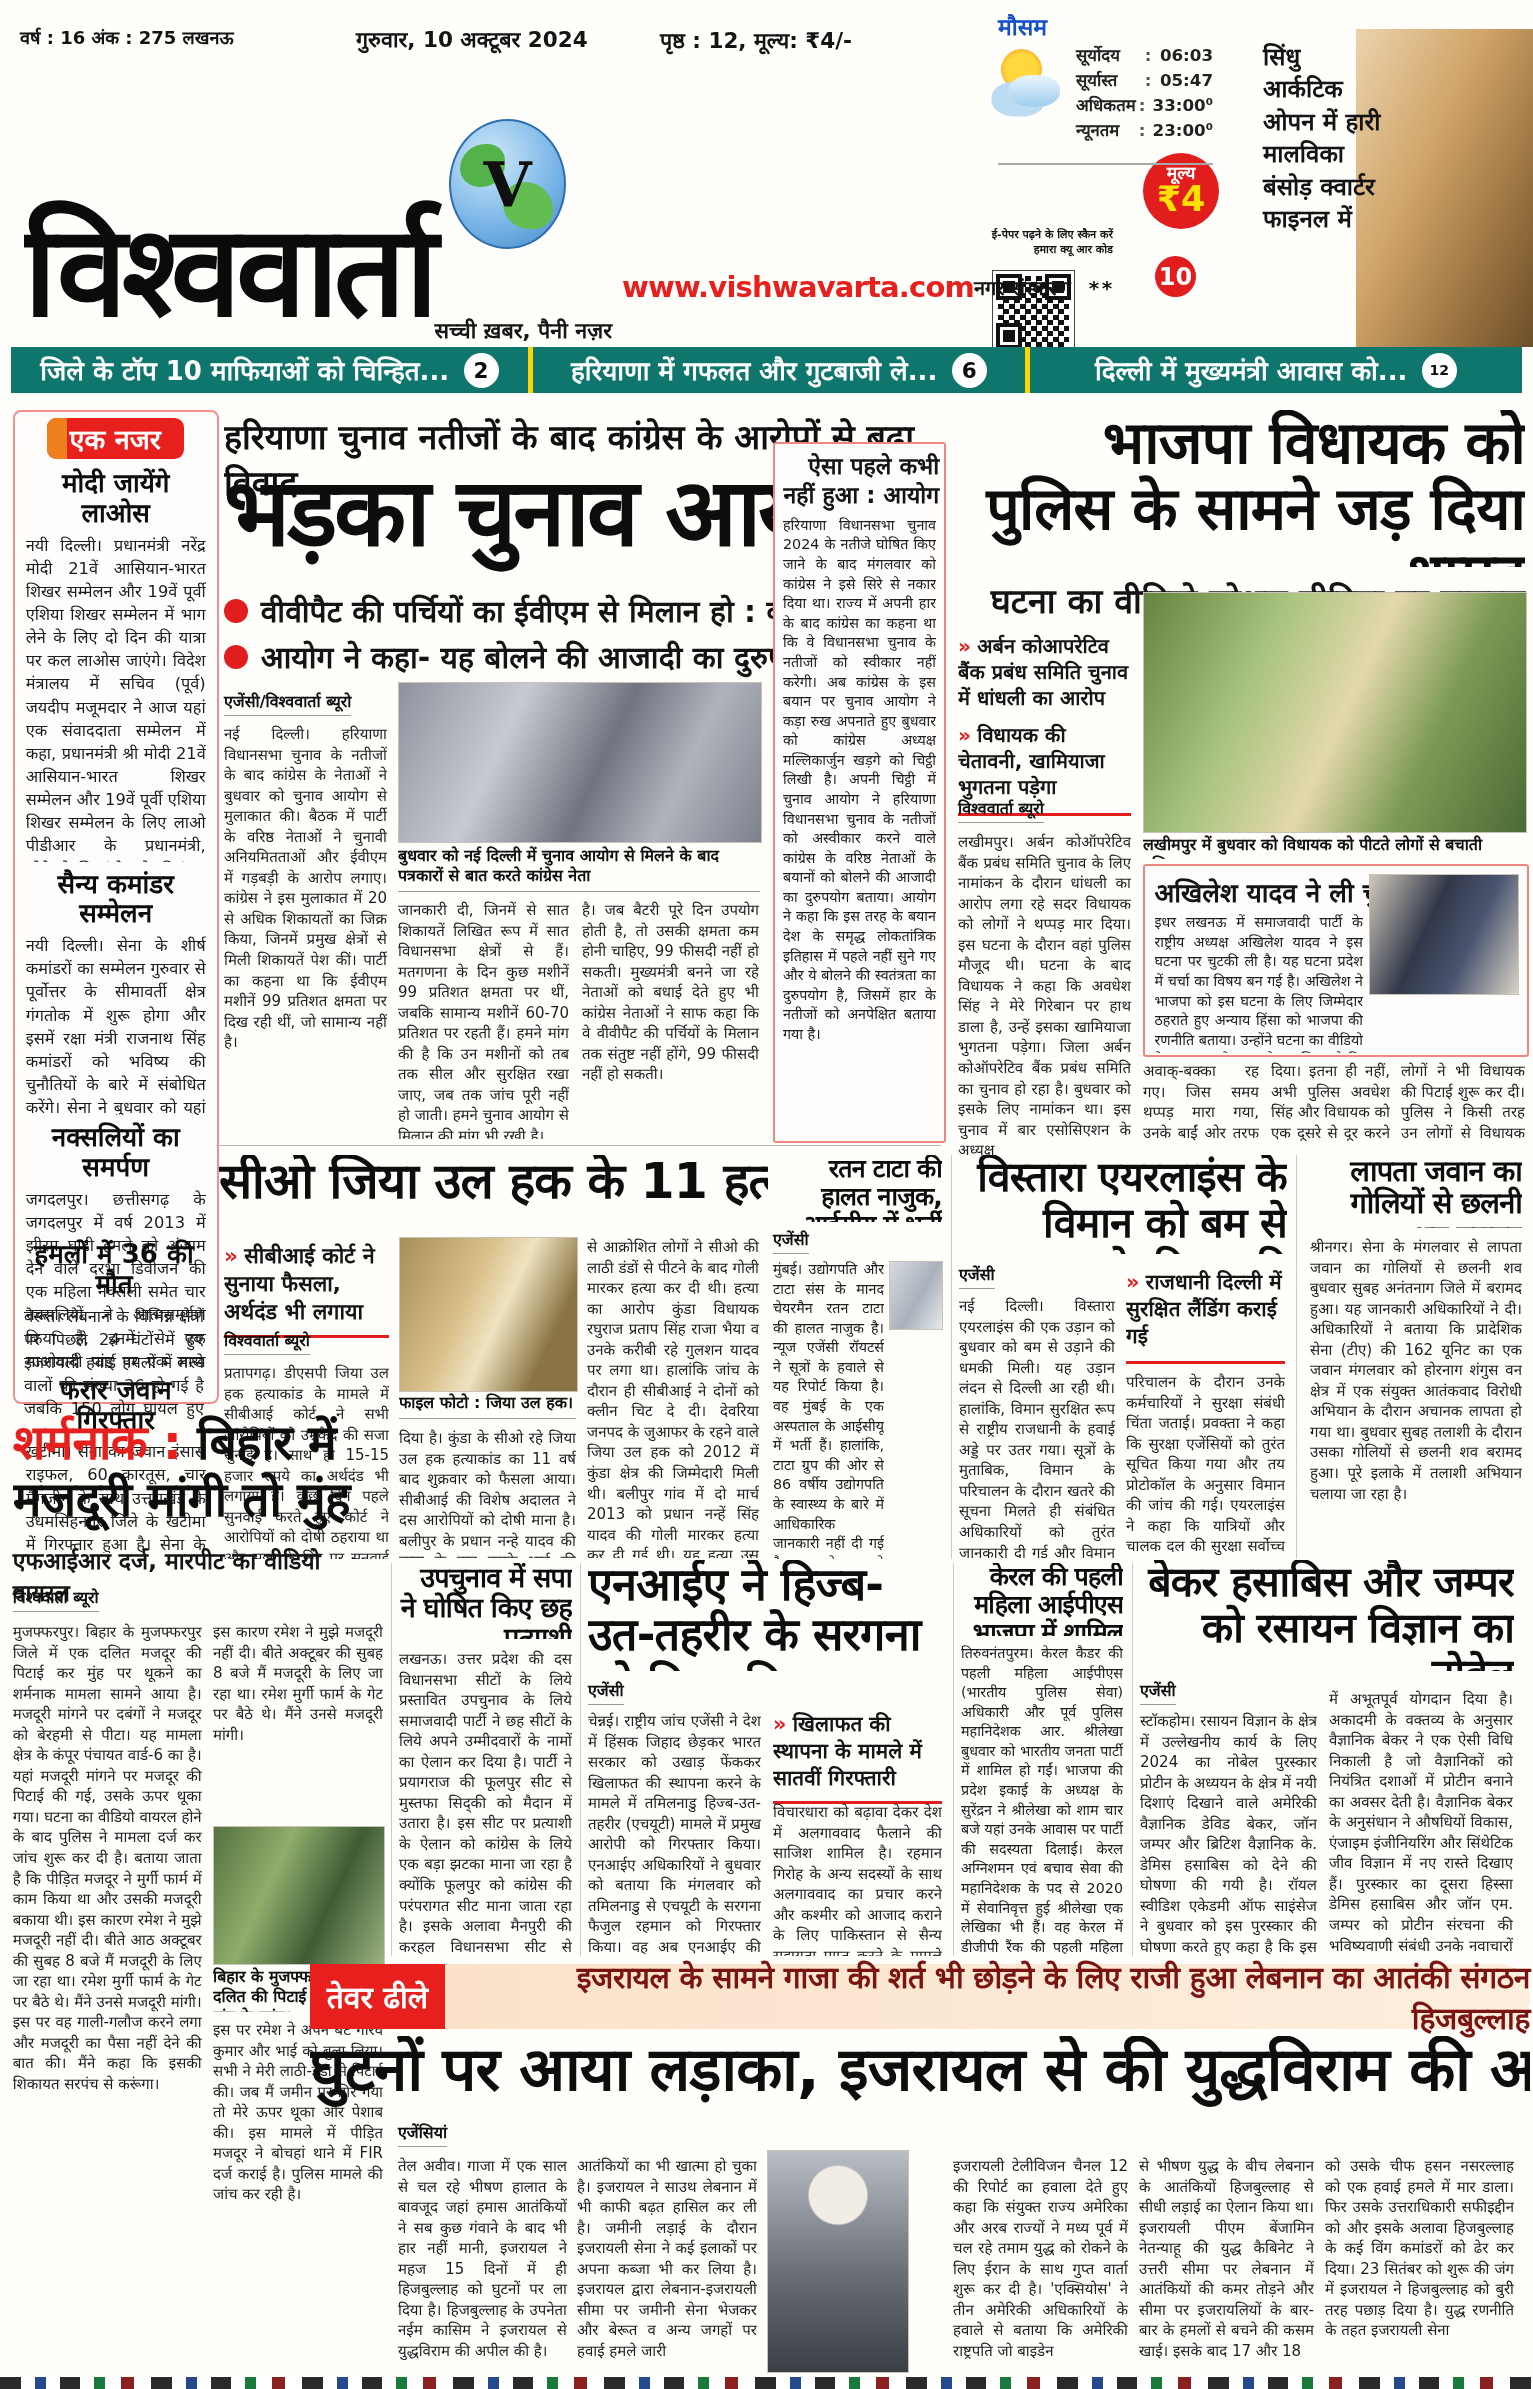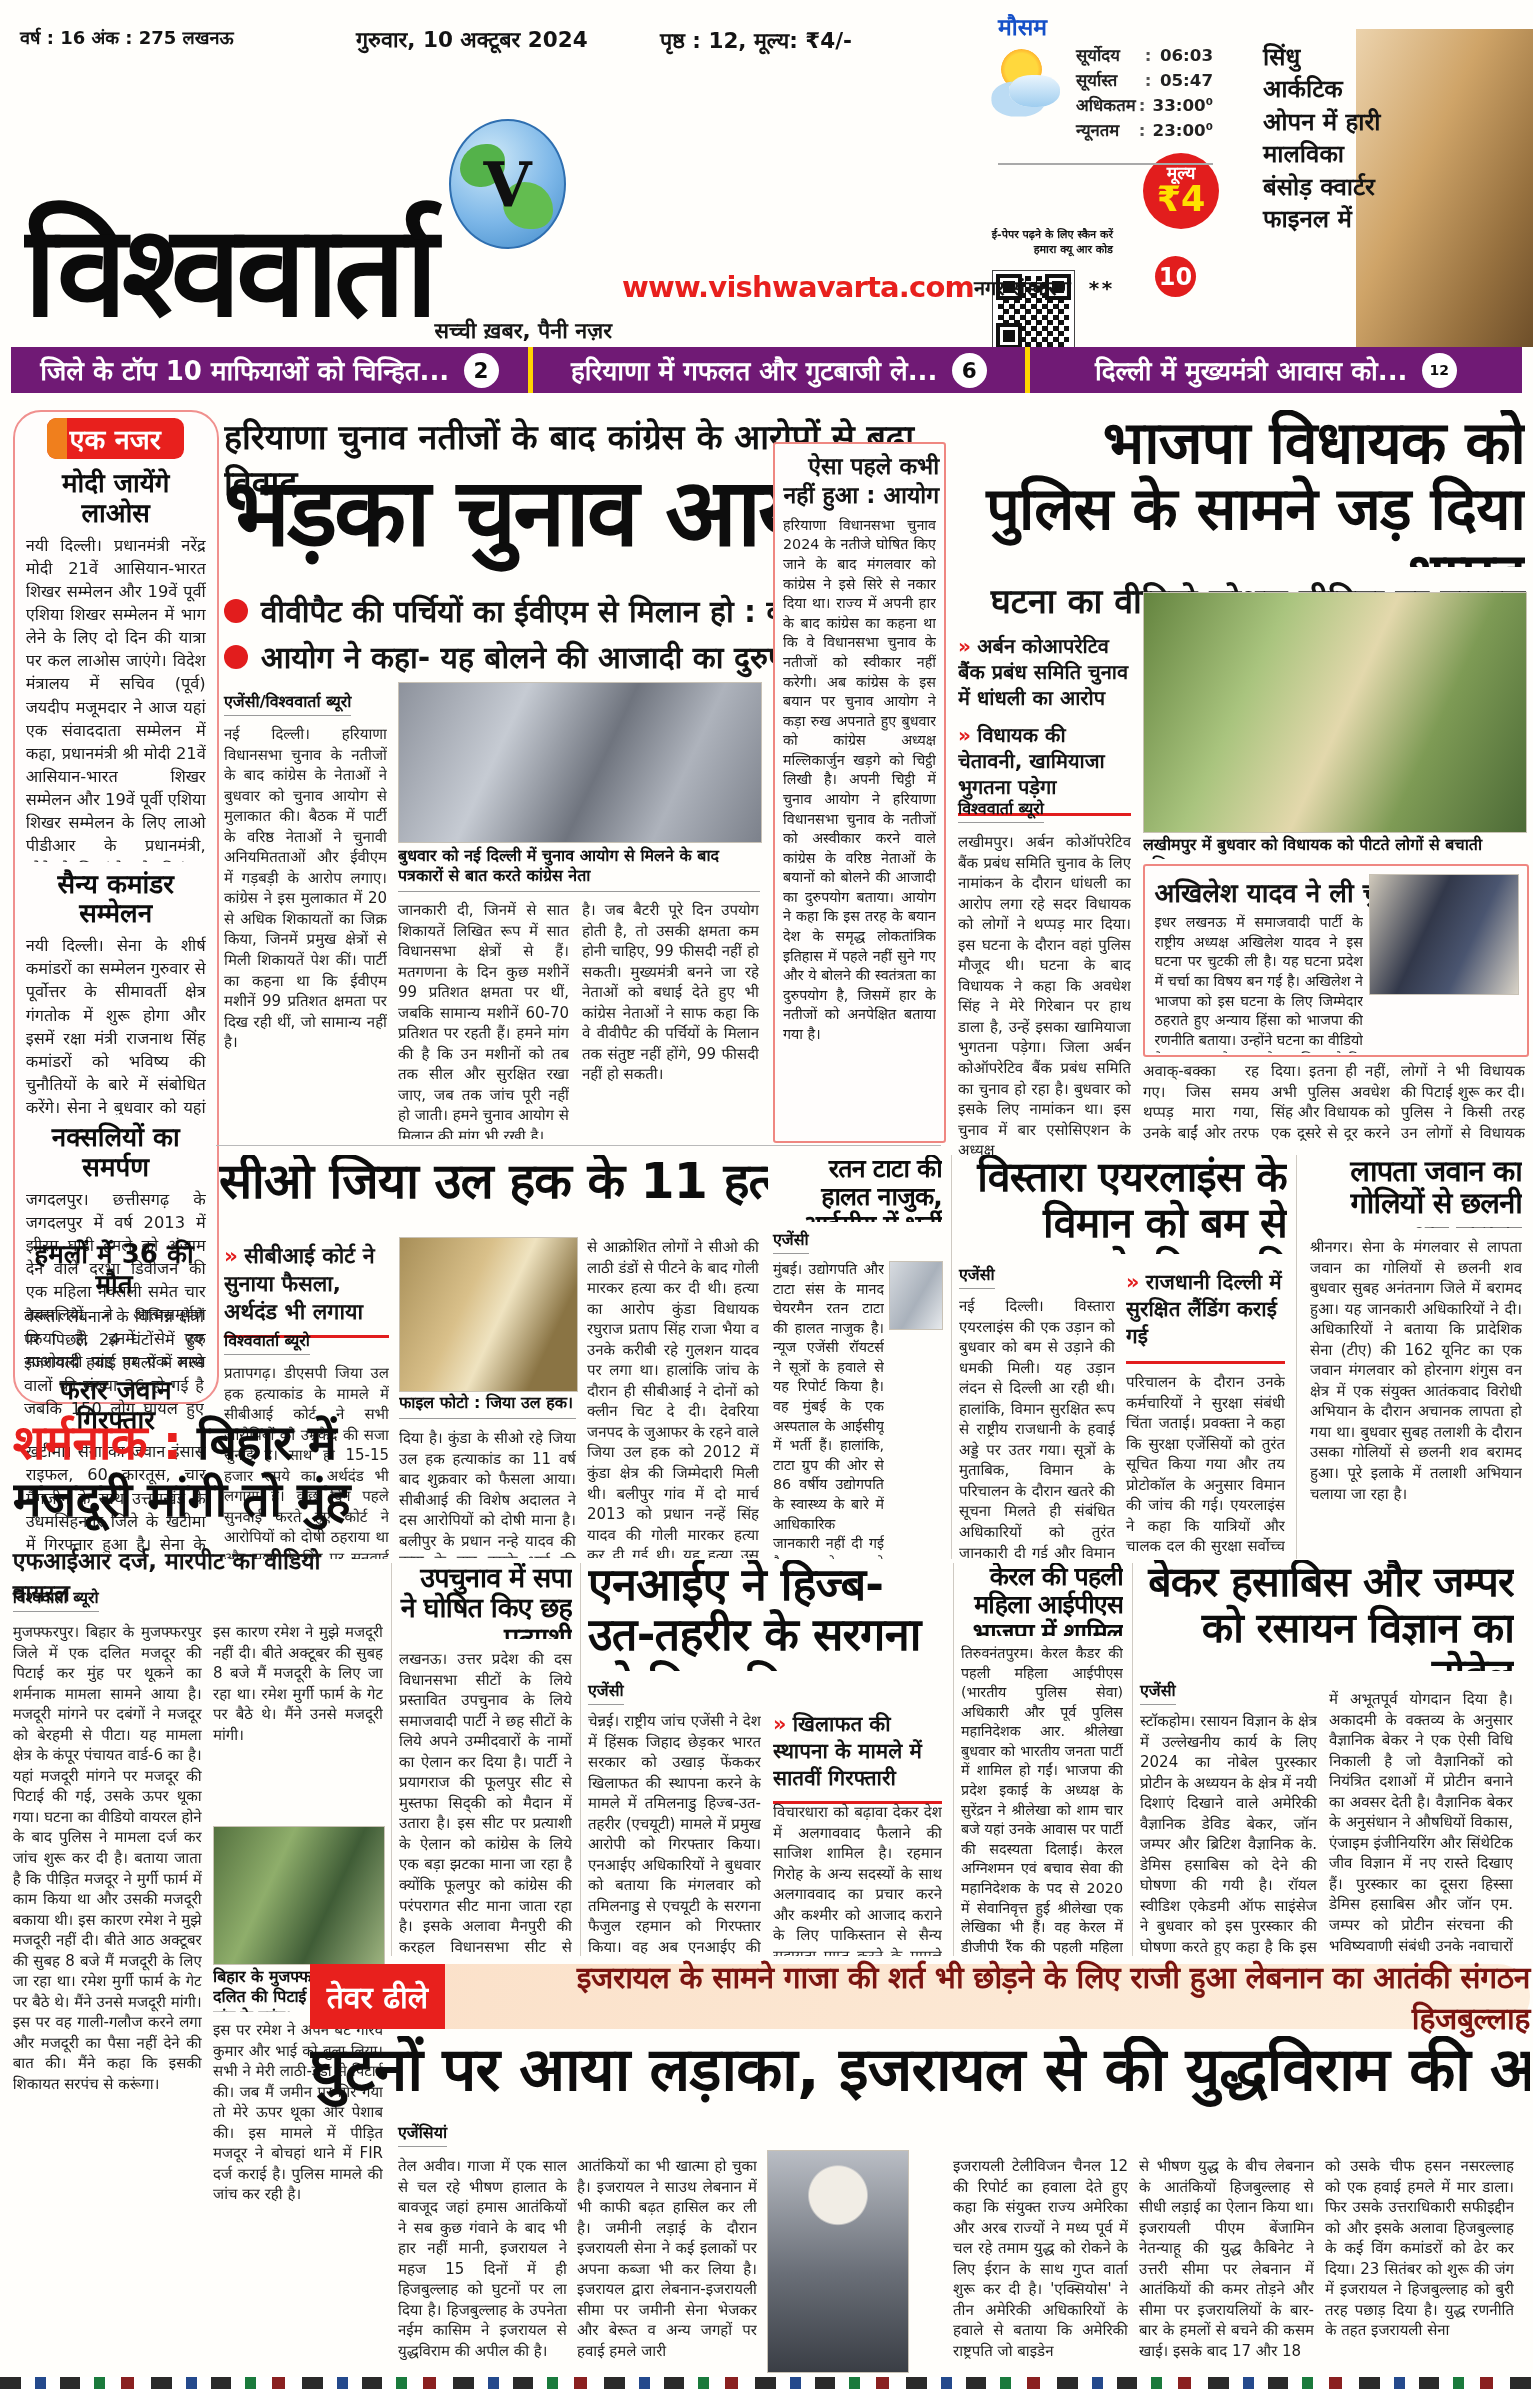--- a/index.html
+++ b/index.html
@@ -21,21 +21,21 @@
   .ph-crowd{background:linear-gradient(115deg,#8d929c,#c6cbd3 30%,#6f747e 55%,#aeb3bc 75%,#7c818b);}
   .ph-police{background:linear-gradient(115deg,#64843f,#a9c47e 30%,#e3d8ac 52%,#7e9b55 72%,#4c6a36);}
   .ph-akhilesh{background:linear-gradient(115deg,#cfc8ba,#32384a 40%,#4a5570 65%,#d9d3c7);}
   .ph-cop{background:linear-gradient(115deg,#a78e57,#d9c08a 38%,#efe3c0 55%,#8a7444 80%);}
   .ph-tata{background:linear-gradient(120deg,#d7dbe0,#a9b1bb 55%,#e7eaed);}
   .ph-cleric{background:radial-gradient(circle at 50% 20%,#f1ede5 0 15%,rgba(0,0,0,0) 16%),linear-gradient(180deg,#b9bdc4,#6a6f78 55%,#3a3e45);}
   .ph-sindhu{background:linear-gradient(115deg,#ecd3ad,#cfa468 40%,#97713f 75%,#6e4f2a);}
   .ph-mob{background:linear-gradient(115deg,#54713f,#8fae6b 35%,#3f5c36 65%,#9db37f);}
   .circle-num{background:#fff;border-radius:50%;color:#0c0c0c;font-weight:700;display:flex;align-items:center;justify-content:center;}
   .red-circle{background:#e21d1d;border-radius:50%;color:#fff;font-weight:700;display:flex;align-items:center;justify-content:center;}
-  .teaser-strip{background:#701a75;display:flex;align-items:center;color:#fff;}
+  .teaser-strip{background:#0f766e;display:flex;align-items:center;color:#fff;}
   .teaser-cell{display:flex;align-items:center;justify-content:center;gap:14.3px;height:100%;}
   .ysep{width:4.8px;height:100%;background:#ffd400;}
   .eknazar-box{border:2.4px solid #f0908e;border-radius:8px;background:#fffdfc;}
   .eknazar-pill{background:#e8201d;border-radius:9.5px;color:#fff;display:flex;align-items:center;justify-content:center;position:relative;overflow:hidden;}
   .eknazar-pill:before{content:"";position:absolute;left:0;top:0;bottom:0;width:20.7px;background:#f07f1d;}
   .brief-title{font-weight:700;font-size:26px;text-align:center;line-height:1.15;color:#0d0d0d;}
   .brief-body{font-size:16.3px;line-height:1.42;text-align:justify;color:#1c1c1c;}
   .red-box{border:2px solid #ef8781;border-radius:3.2px;background:#fffdfc;}
   .dot{display:inline-block;width:24px;height:24px;border-radius:50%;background:#e21d1d;margin-right:12.7px;flex:0 0 auto;}
   .qr{background:#fff;border:1.6px solid #444;position:relative;}
@@ -138,21 +138,21 @@
       <span>हरियाणा में गफलत और गुटबाजी ले...</span>
       <span class="circle-num" style="width:35px;height:35px;font-size:21.5px;">6</span>
     </div>
     <div class="ysep"></div>
     <div class="teaser-cell" style="flex:1;">
       <span>दिल्ली में मुख्यमंत्री आवास को...</span>
       <span class="circle-num" style="width:35px;height:35px;font-size:14px;">12</span>
     </div>
   </div>
 
-  <div class="abs eknazar-box" style="left:12.7px;top:410px;width:202px;height:990px;border-radius:28px;">
+  <div class="abs eknazar-box" style="left:12.7px;top:410px;width:202px;height:990px;">
     <div class="eknazar-pill" style="position:absolute;left:32px;top:6.4px;width:137px;height:41px;">
       <span style="position:relative;z-index:2;font-size:27px;font-weight:700;">एक नजर</span>
     </div>
     <div style="position:absolute;left:11px;top:57px;width:180px;">
       <div class="brief-title">मोदी जायेंगे लाओस</div>
       <div class="brief-body" style="height:328px;overflow:hidden;margin-top:4.8px;">नयी दिल्ली। प्रधानमंत्री नरेंद्र मोदी 21वें आसियान-भारत शिखर सम्मेलन और 19वें पूर्वी एशिया शिखर सम्मेलन में भाग लेने के लिए दो दिन की यात्रा पर कल लाओस जाएंगे। विदेश मंत्रालय में सचिव (पूर्व) जयदीप मजूमदार ने आज यहां एक संवाददाता सम्मेलन में कहा, प्रधानमंत्री श्री मोदी 21वें आसियान-भारत शिखर सम्मेलन और 19वें पूर्वी एशिया शिखर सम्मेलन के लिए लाओ पीडीआर के प्रधानमंत्री, सोनेक्से सिफांडोन के निमंत्रण पर लाओ पीडीआर में वियनतियाने की यात्रा करेंगे। यह यात्रा 10 और 11 अक्टूबर को होगी।</div>
       <div class="brief-title" style="margin-top:8px;">सैन्य कमांडर सम्मेलन</div>
       <div class="brief-body" style="height:181px;overflow:hidden;margin-top:4.8px;">नयी दिल्ली। सेना के शीर्ष कमांडरों का सम्मेलन गुरुवार से पूर्वोत्तर के सीमावर्ती क्षेत्र गंगतोक में शुरू होगा और इसमें रक्षा मंत्री राजनाथ सिंह कमांडरों को भविष्य की चुनौतियों के बारे में संबोधित करेंगे। सेना ने बुधवार को यहां बताया कि चार दिन का यह सम्मेलन हाइब्रिड मोड में आयोजित किया जाएगा।</div>
       <div class="brief-title" style="margin-top:8px;">नक्सलियों का समर्पण</div>
       <div class="brief-body" style="height:180px;overflow:hidden;margin-top:4.8px;">जगदलपुर। छत्तीसगढ़ के जगदलपुर में वर्ष 2013 में झीरम घाटी हमले को अंजाम देने वाले दरभा डिवीजन की एक महिला नक्सली समेत चार नक्सलियों ने आत्मसमर्पण किया है, इनमें से एक माओवादी पांडु पर एक लाख रुपए का इनाम था। आत्मसमर्पण करने वाले नक्सलियों में एक महिला माओवादी भी शामिल है।</div>

